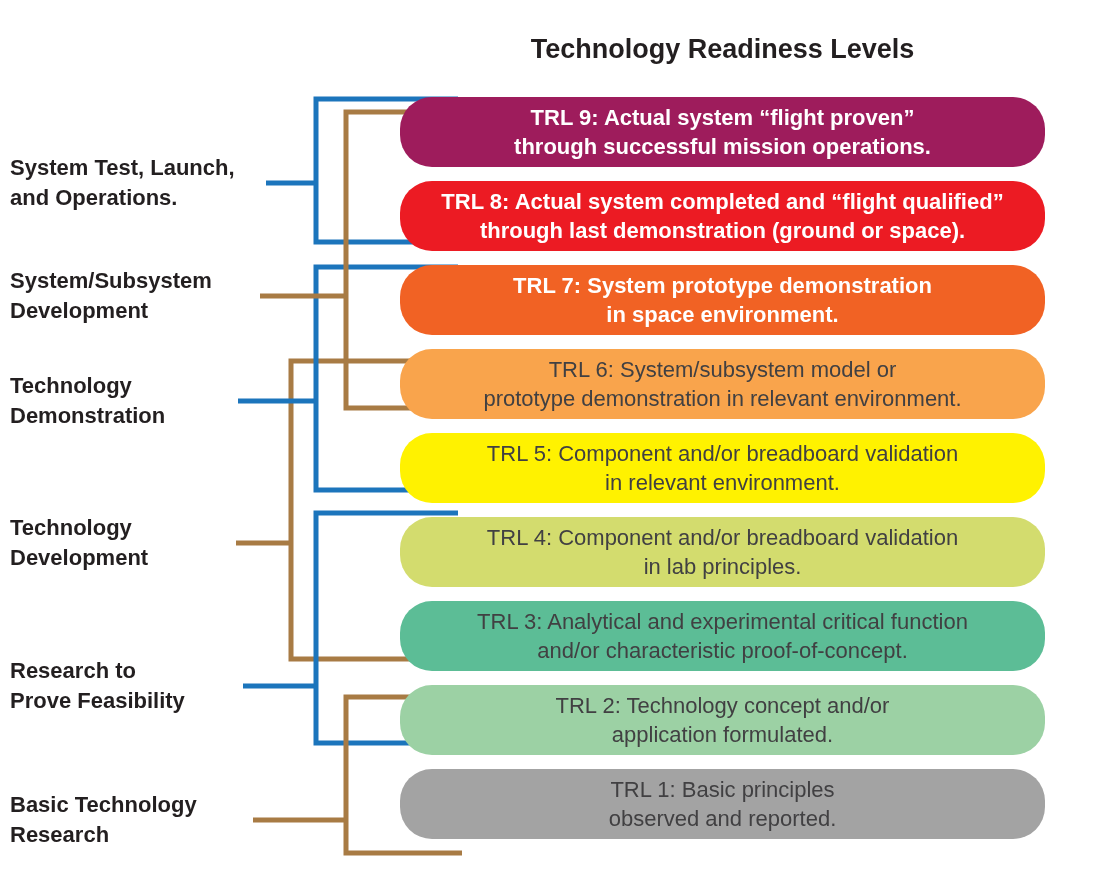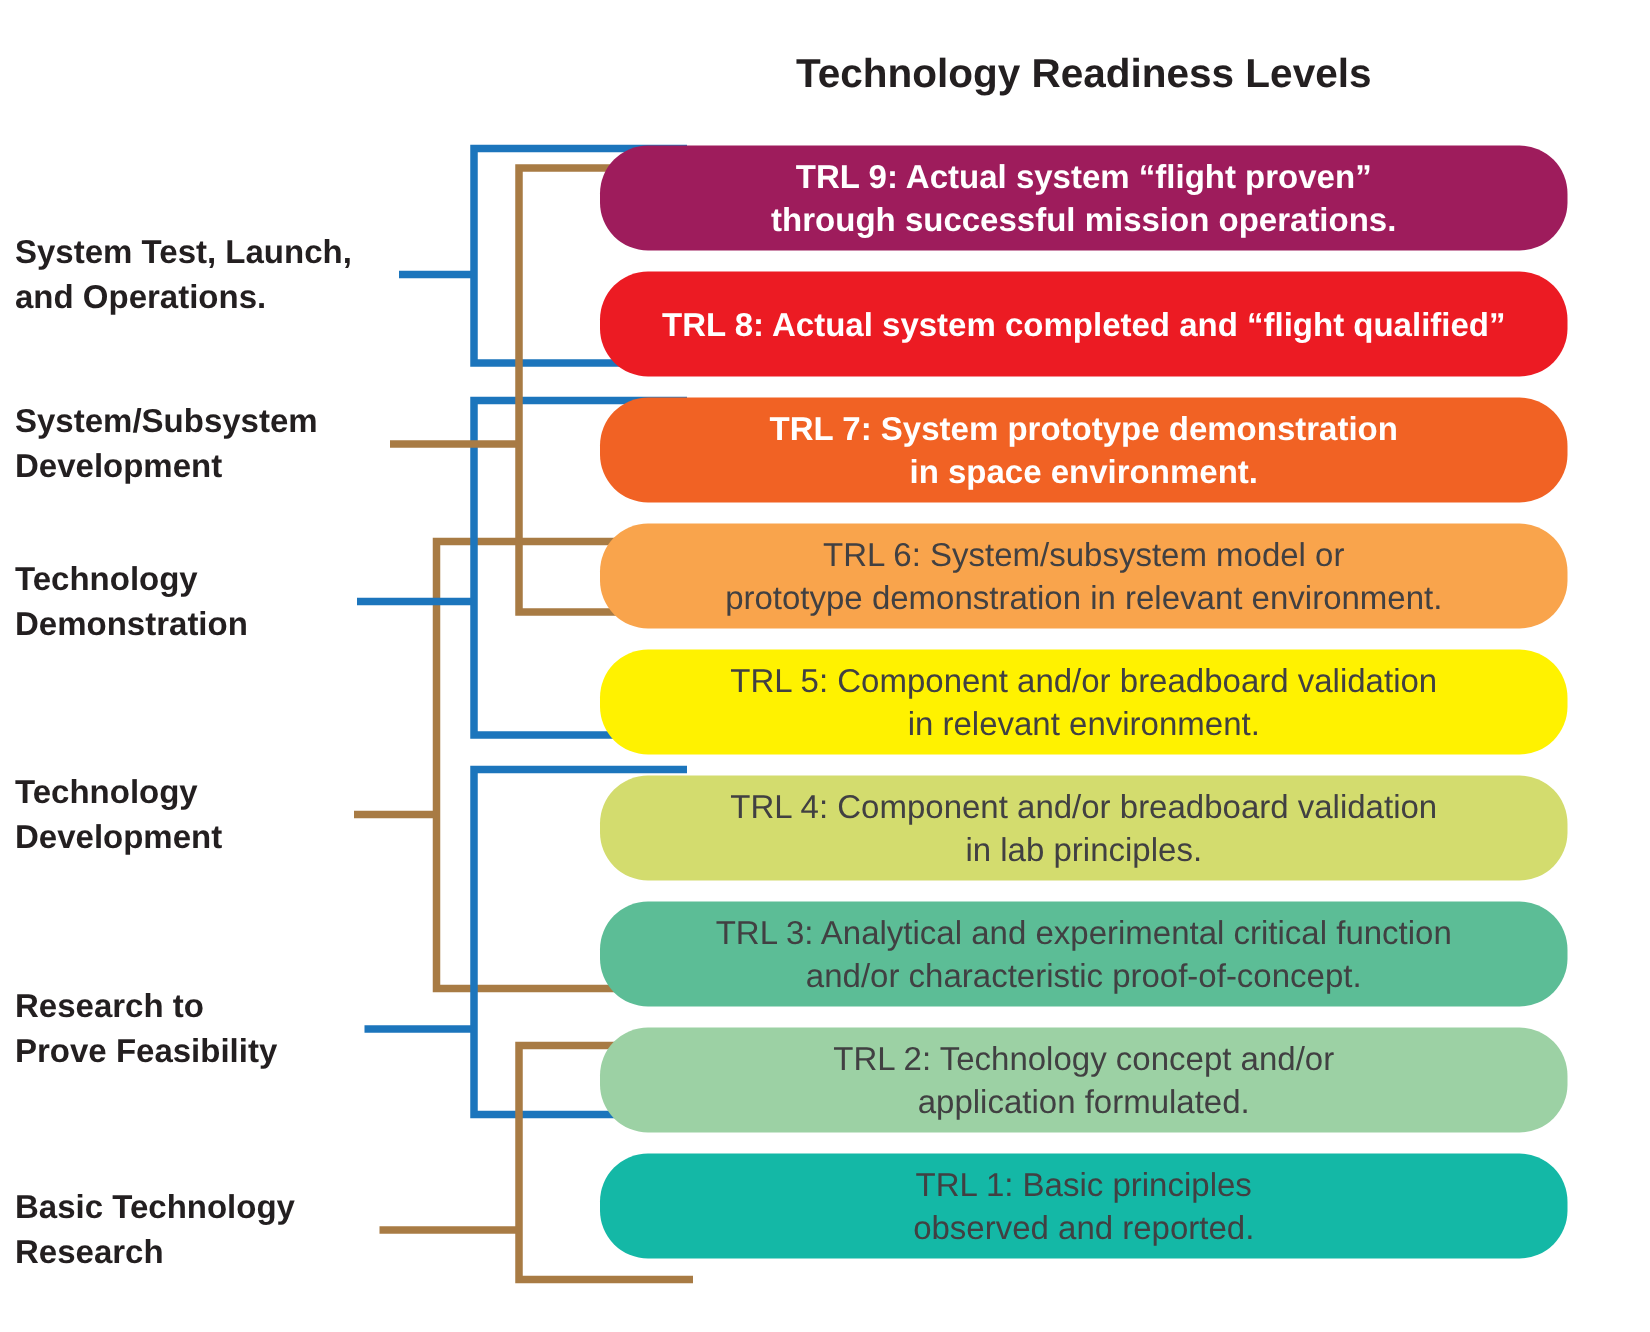--- a/index.html
+++ b/index.html
@@ -87,20 +87,21 @@
     <div>Basic Technology</div>
     <div>Research</div>
   </div>
 
   <div class="bar bold" style="top: 97px; background: rgb(158, 28, 92); color: rgb(255, 255, 255);">
     <div>TRL 9: Actual system “flight proven”</div>
     <div>through successful mission operations.</div>
   </div>
   <div class="bar bold" style="top: 181px; background: rgb(236, 27, 35); color: rgb(255, 255, 255);">
     <div>TRL 8: Actual system completed and “flight qualified”</div>
+    <div>through last demonstration (ground or space).</div>
   </div>
   <div class="bar bold" style="top: 265px; background: rgb(241, 98, 36); color: rgb(255, 255, 255);">
     <div>TRL 7: System prototype demonstration</div>
     <div>in space environment.</div>
   </div>
   <div class="bar" style="top: 349px; background: rgb(249, 164, 76); color: rgb(65, 64, 66);">
     <div>TRL 6: System/subsystem model or</div>
     <div>prototype demonstration in relevant environment.</div>
   </div>
   <div class="bar" style="top: 433px; background: rgb(255, 242, 0); color: rgb(65, 64, 66);">
@@ -112,18 +113,18 @@
     <div>in lab principles.</div>
   </div>
   <div class="bar" style="top: 601px; background: rgb(92, 189, 150); color: rgb(65, 64, 66);">
     <div>TRL 3: Analytical and experimental critical function</div>
     <div>and/or characteristic proof-of-concept.</div>
   </div>
   <div class="bar" style="top: 685px; background: rgb(156, 209, 164); color: rgb(65, 64, 66);">
     <div>TRL 2: Technology concept and/or</div>
     <div>application formulated.</div>
   </div>
-  <div class="bar" style="top: 769px; background: #14b8a6; color: rgb(65, 64, 66);">
+  <div class="bar" style="top: 769px; background: #a3a3a3; color: rgb(65, 64, 66);">
     <div>TRL 1: Basic principles</div>
     <div>observed and reported.</div>
   </div>
 
 </div>
 
 </body></html>

